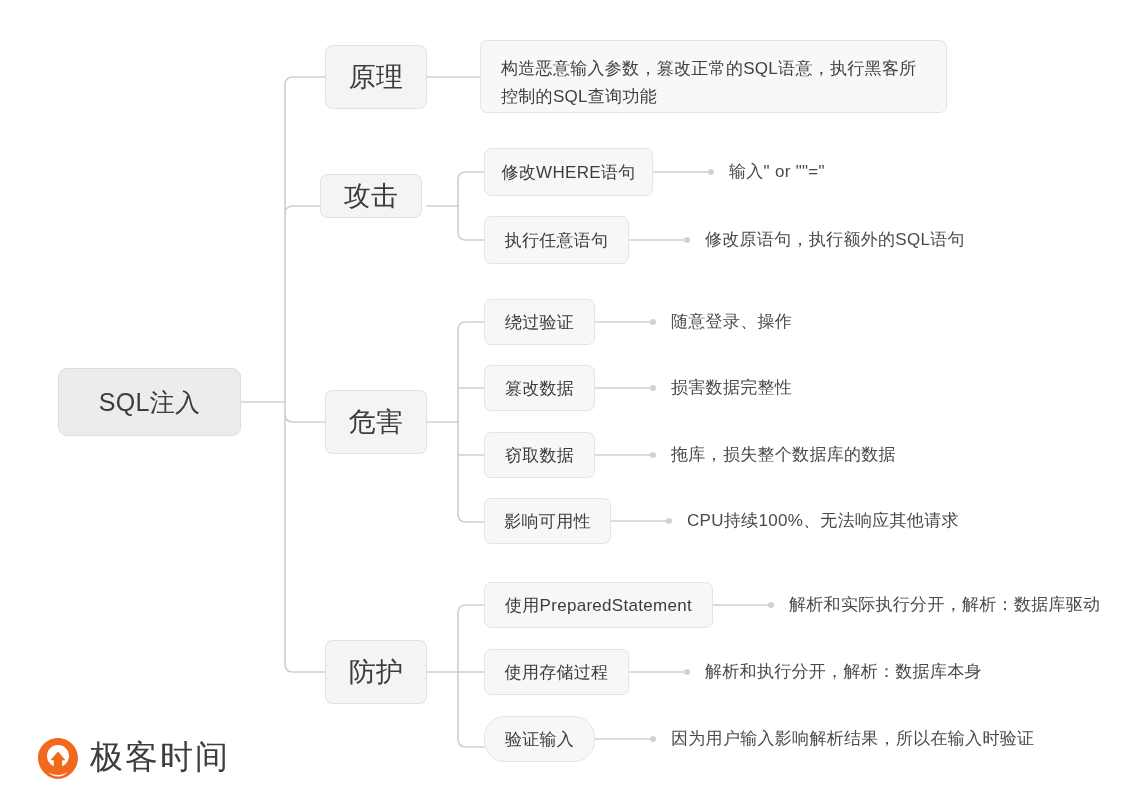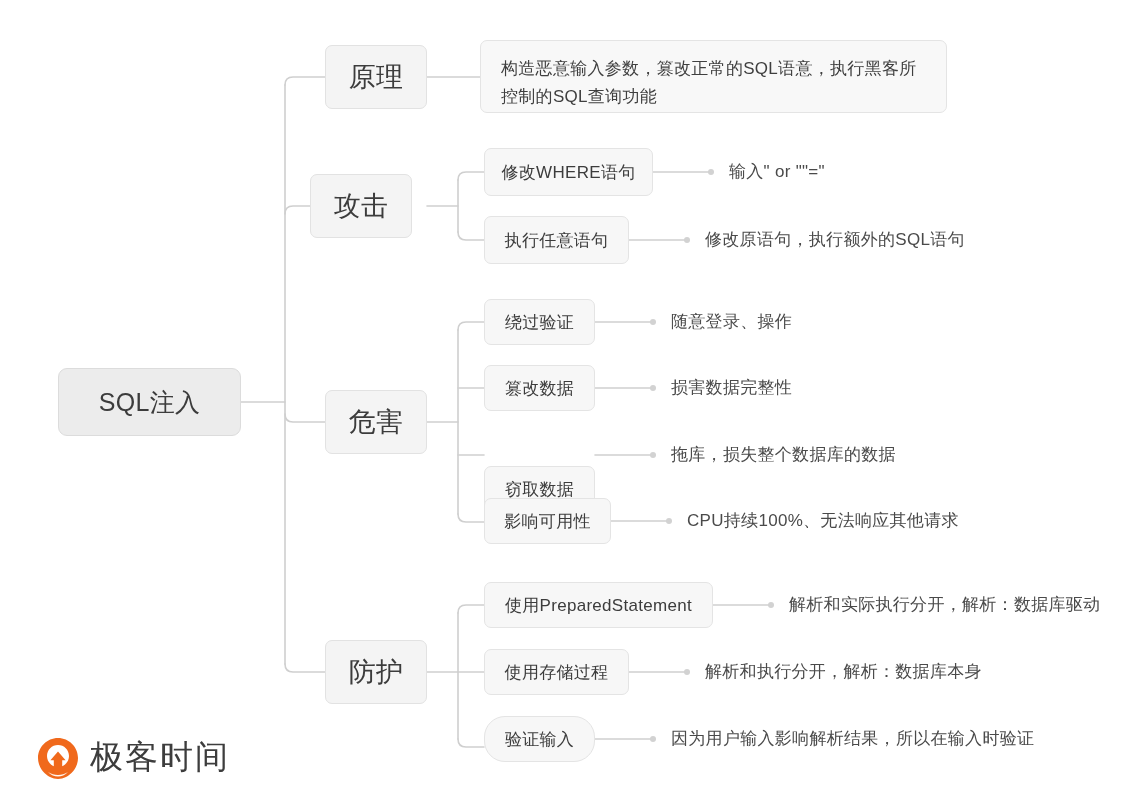--- a/index.html
+++ b/index.html
@@ -150,21 +150,21 @@
   </svg>
 
   <div class="node root" style="left:58px; top:368px; width:183px; height:68px;">
     <span>SQL注入</span>
   </div>
 
   <div class="node lvl1" style="left:325px; top:45px; width:102px; height:64px;">
     <span>原理</span>
   </div>
 
-  <div class="node lvl1" style="left:310px; top:174px; width:102px; height:64px;">
+  <div class="node lvl1" style="left:320px; top:174px; width:102px; height:44px;">
     <span>攻击</span>
   </div>
 
   <div class="node lvl1" style="left:325px; top:640px; width:102px; height:64px;">
     <span>防护</span>
   </div>
 
   <div class="node lvl1" style="left:325px; top:390px; width:102px; height:64px;">
     <span>危害</span>
   </div>
@@ -186,21 +186,21 @@
   <div class="node lvl2" style="left:484px; top:299px; width:111px; height:46px;">
     <span>绕过验证</span>
   </div>
   <div class="leaf-text" style="left:671px; top:313px;">随意登录、操作</div>
 
   <div class="node lvl2" style="left:484px; top:365px; width:111px; height:46px;">
     <span>篡改数据</span>
   </div>
   <div class="leaf-text" style="left:671px; top:379px;">损害数据完整性</div>
 
-  <div class="node lvl2" style="left:484px; top:432px; width:111px; height:46px;margin-top:34px;">
+  <div class="node lvl2" style="left:484px; top:432px; width:111px; height:46px;">
     <span>窃取数据</span>
   </div>
   <div class="leaf-text" style="left:671px; top:446px;">拖库，损失整个数据库的数据</div>
 
   <div class="node lvl2" style="left:484px; top:498px; width:127px; height:46px;justify-content:center;">
     <span>影响可用性</span>
   </div>
   <div class="leaf-text" style="left:687px; top:512px;">CPU持续100%、无法响应其他请求</div>
 
   <div class="node lvl2" style="left:484px; top:582px; width:229px; height:46px;">

